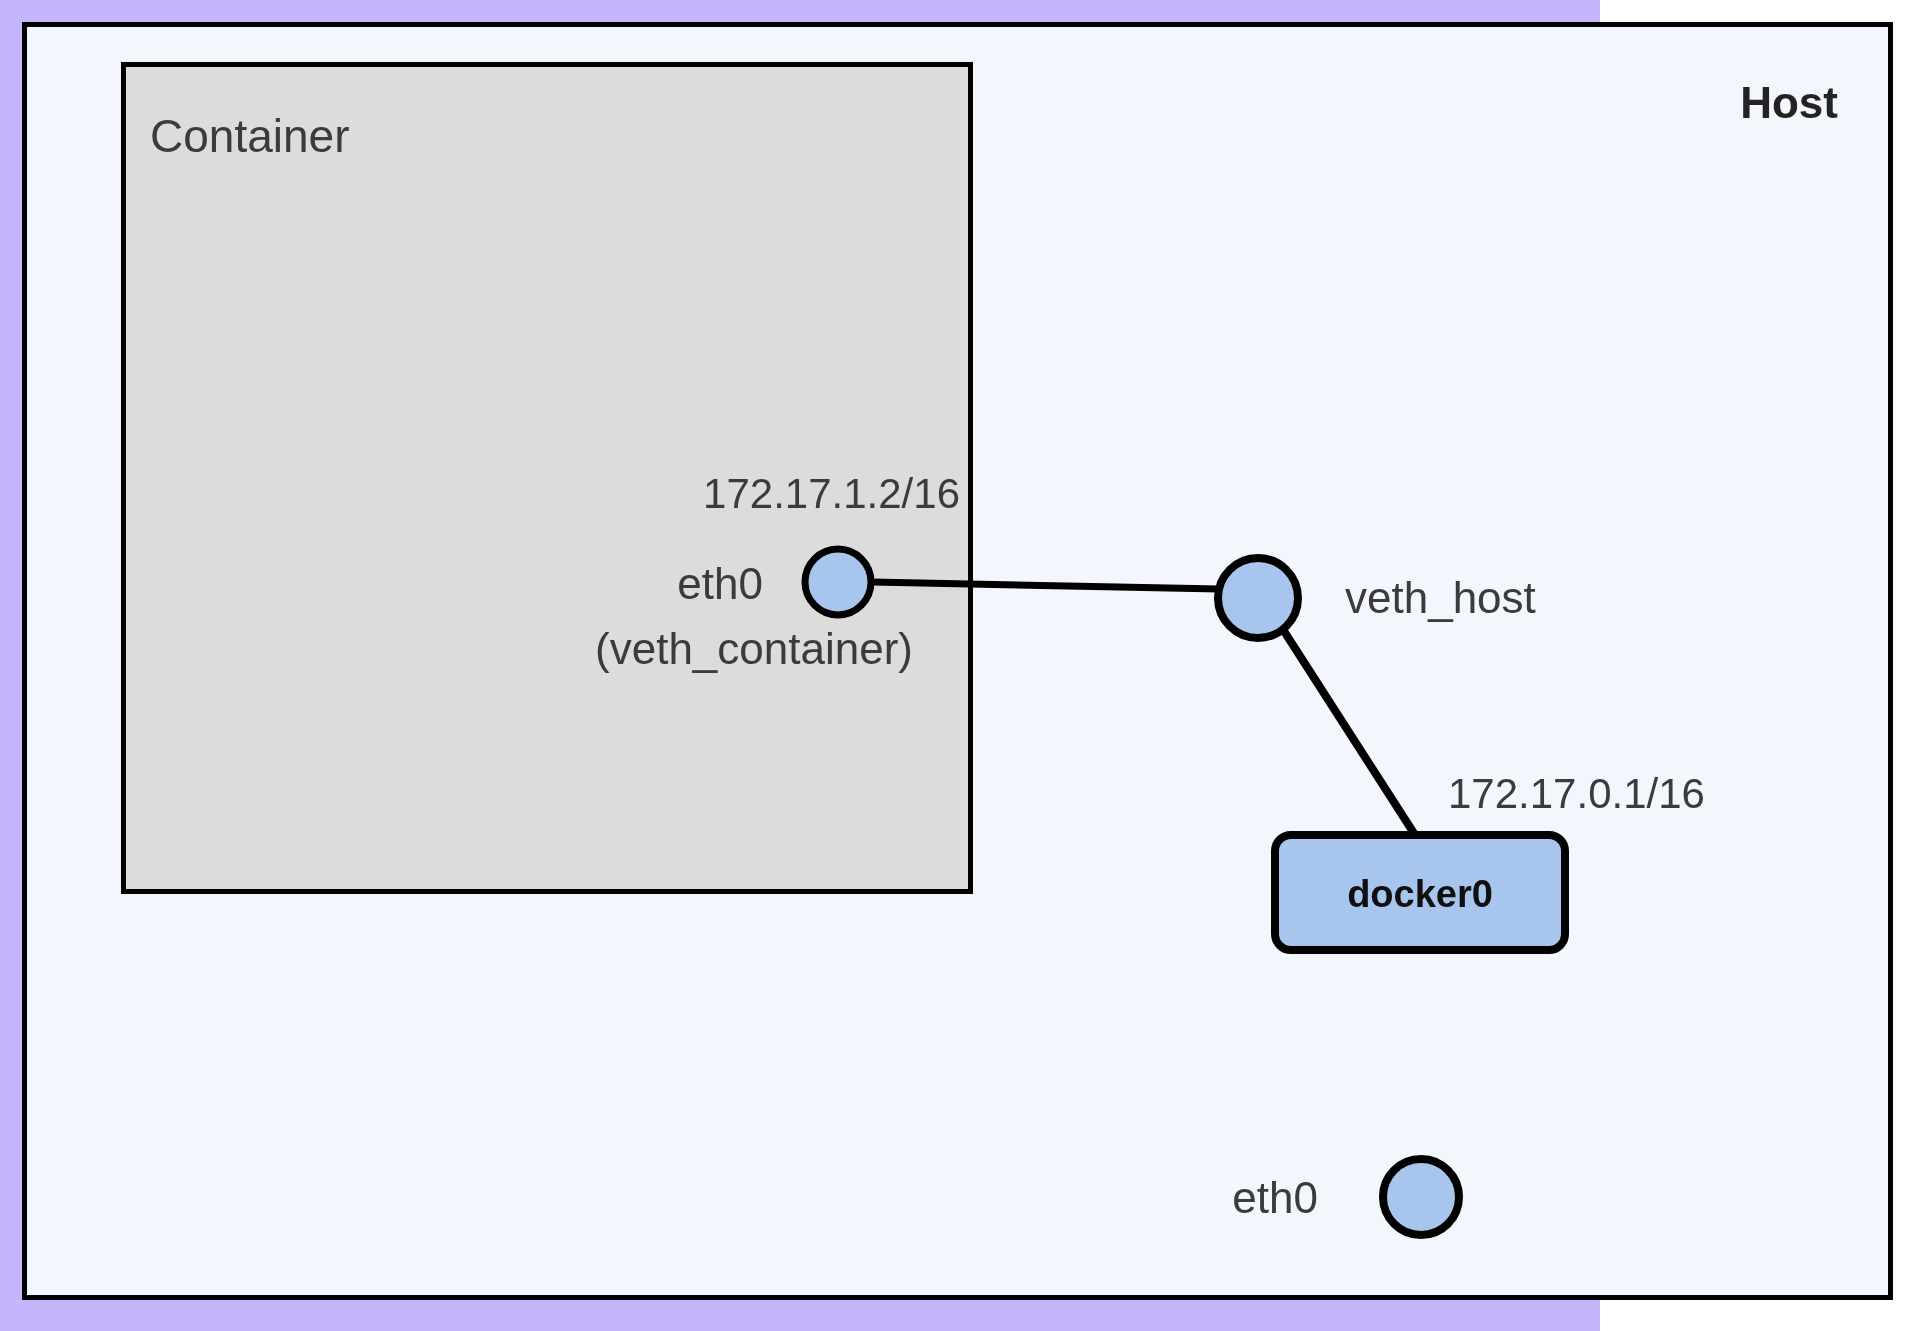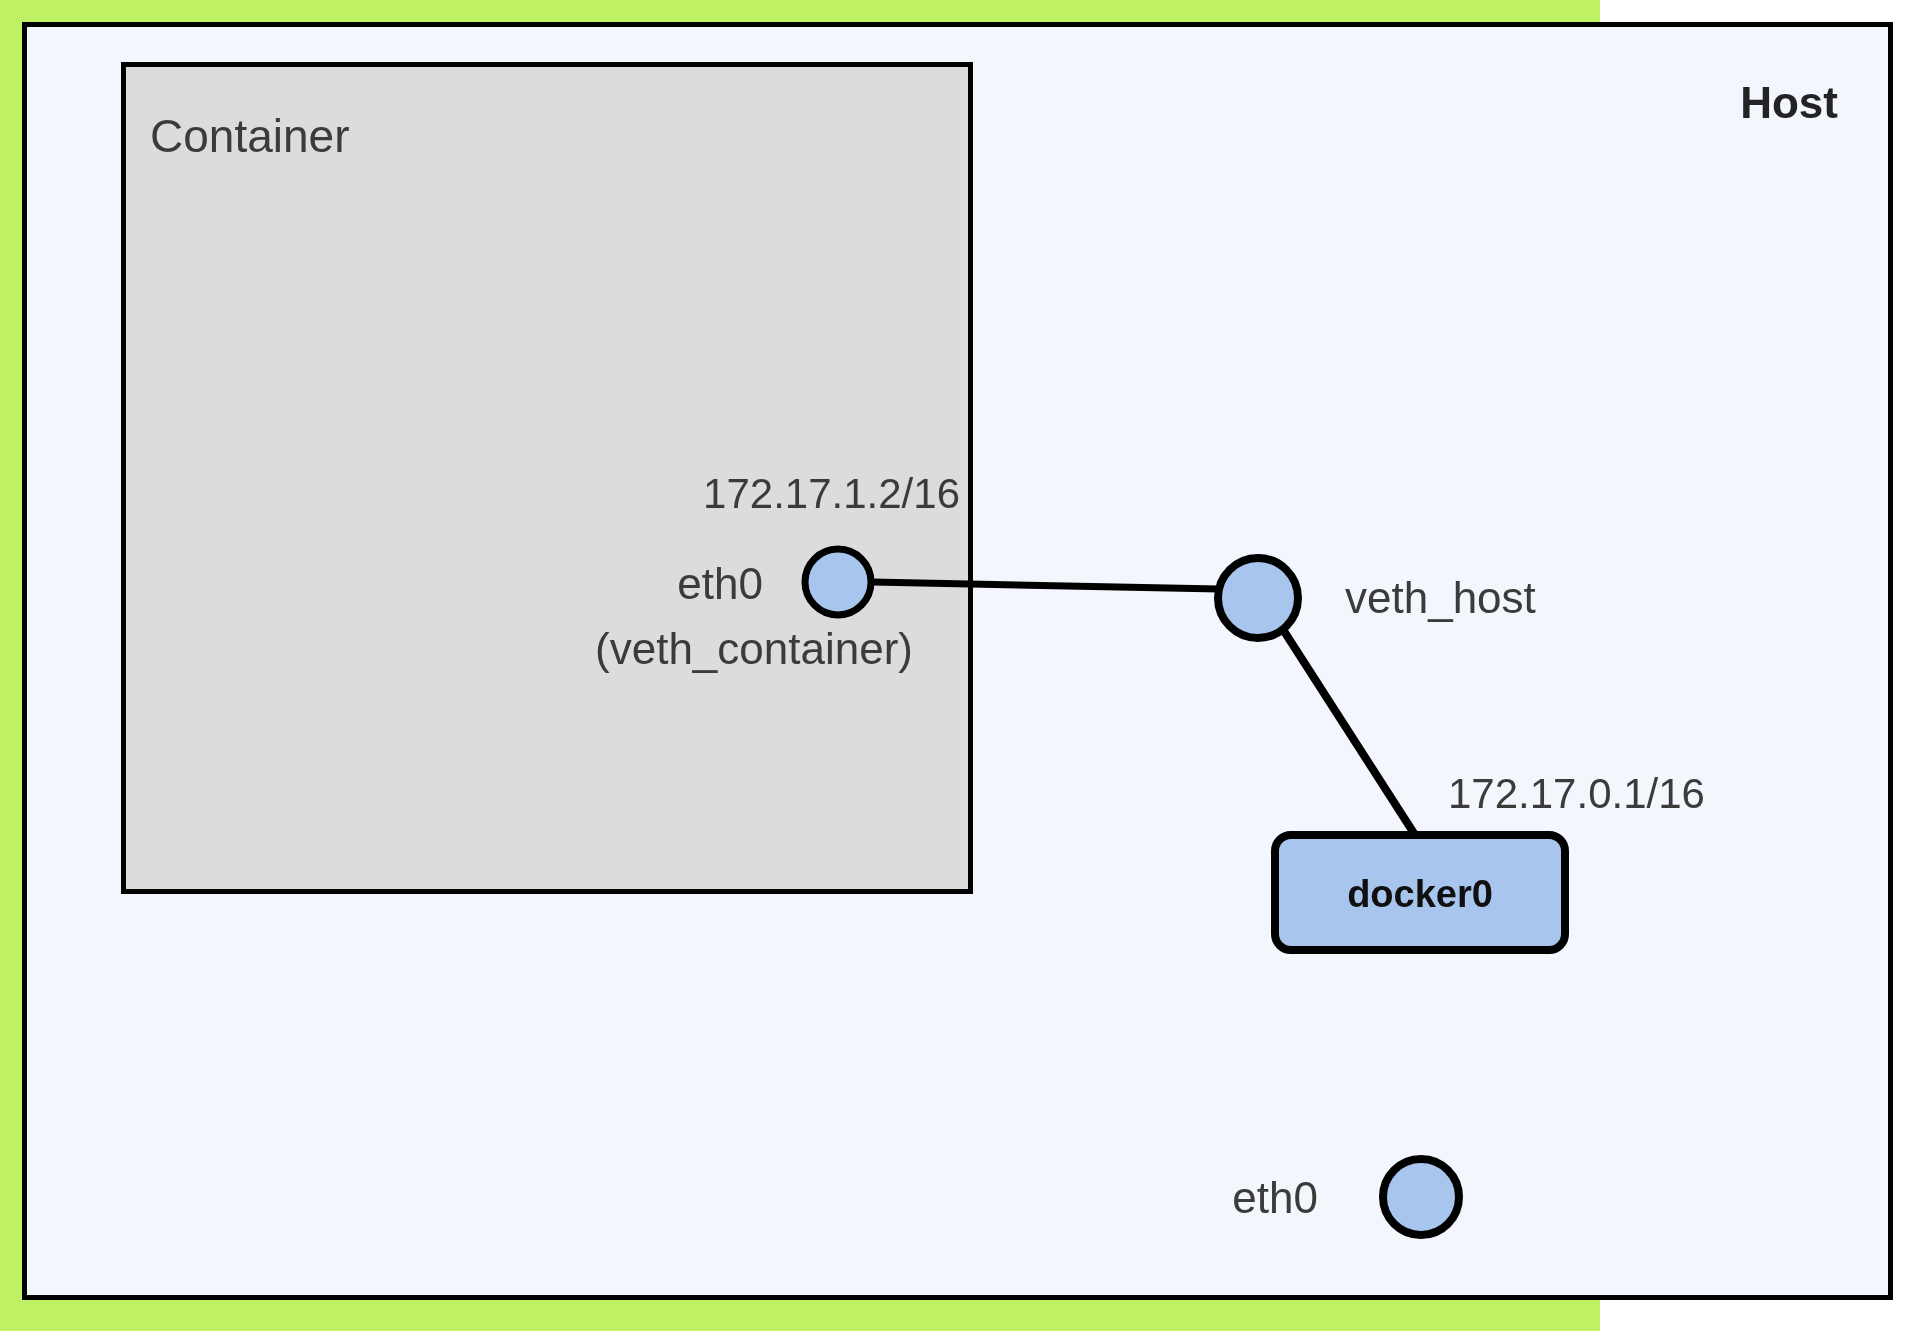--- a/index.html
+++ b/index.html
@@ -10,21 +10,21 @@
   body {
     width: 1920px;
     height: 1331px;
     font-family: "Liberation Sans", sans-serif;
     overflow: hidden;
   }
   #canvas {
     position: relative;
     width: 1600px;
     height: 1331px;
-    background: #bef264;
+    background: #c4b5fd;
   }
   svg.diagram {
     position: absolute;
     left: 0;
     top: 0;
     width: 1920px;
     height: 1331px;
   }
   .txt-host {
     fill: #232323;

